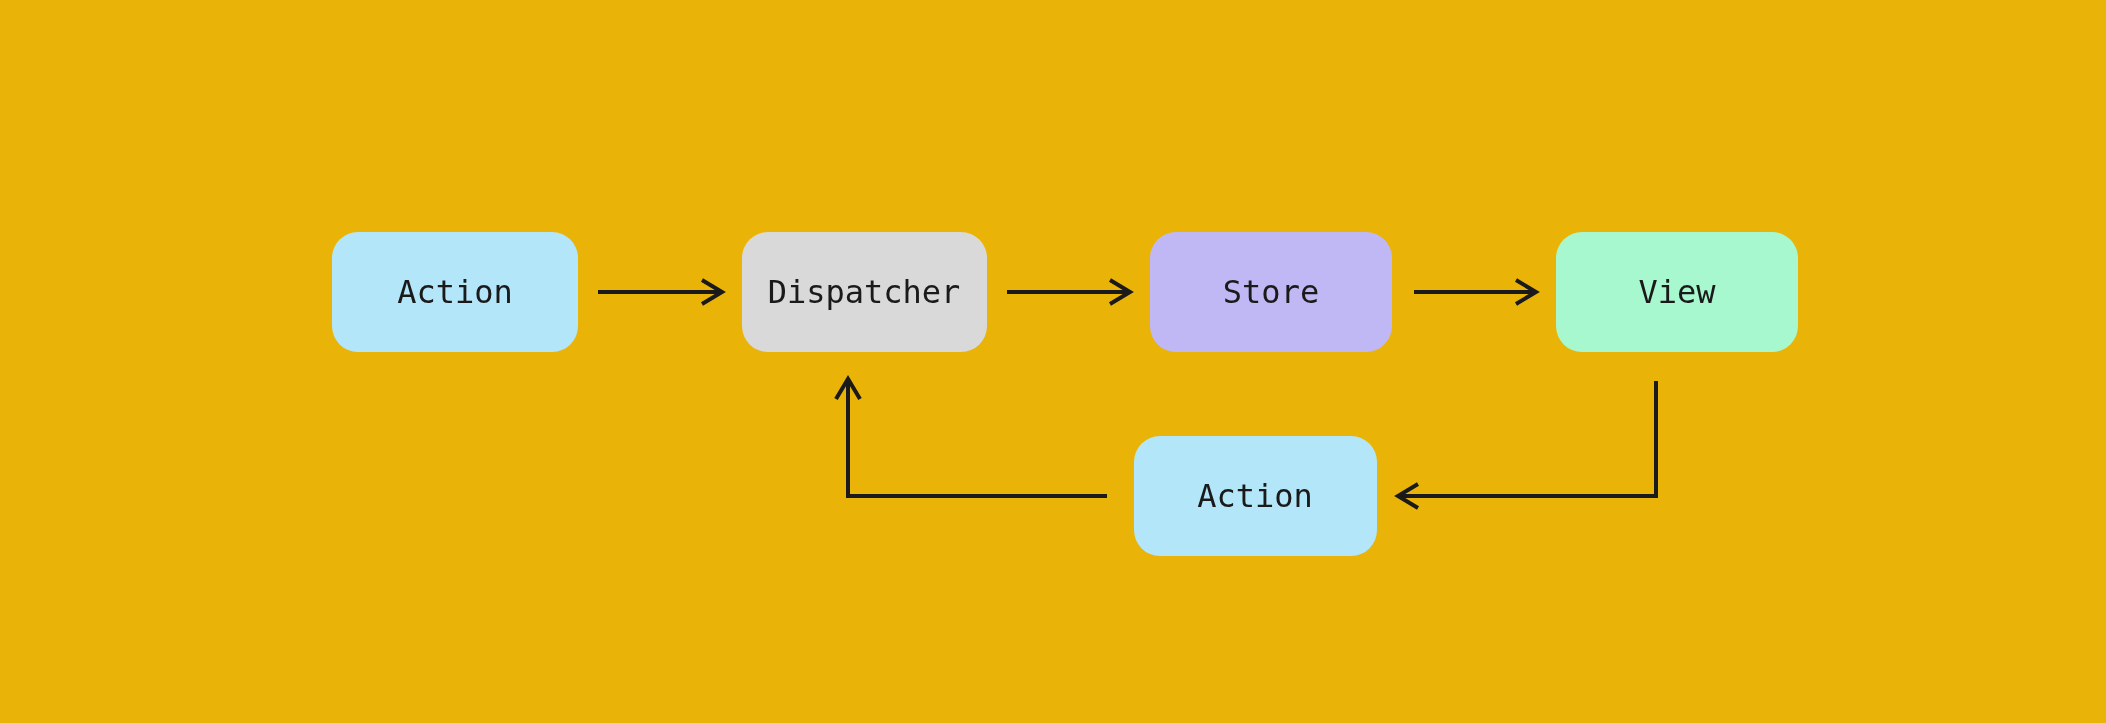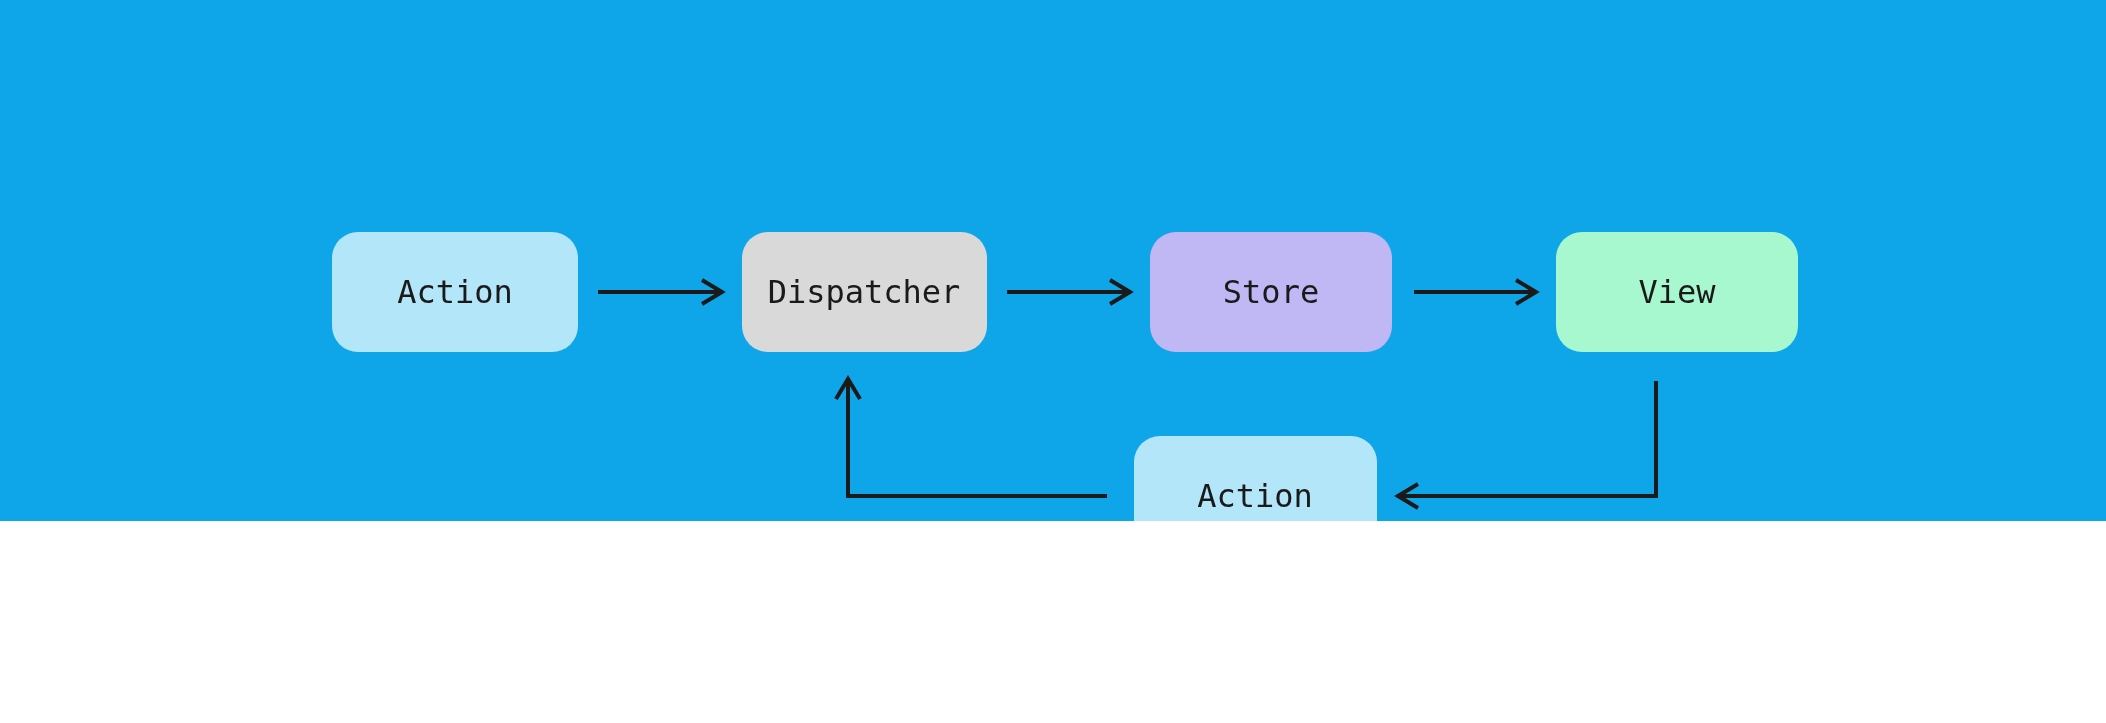--- a/index.html
+++ b/index.html
@@ -3,22 +3,22 @@
 <meta charset="utf-8">
 <style>
   html, body {
     margin: 0;
     padding: 0;
     background: #ffffff;
   }
   .canvas {
     position: relative;
     width: 2106px;
-    height: 521px;
-    background: #0ea5e9;
+    height: 723px;
+    background: #eab308;
     overflow: hidden;
   }
   .diagram-svg {
     display: block;
     width: 2106px;
     height: 723px;
   }
   .node-label {
     font-family: "DejaVu Sans Mono", "Liberation Mono", monospace;
     font-size: 32px;

